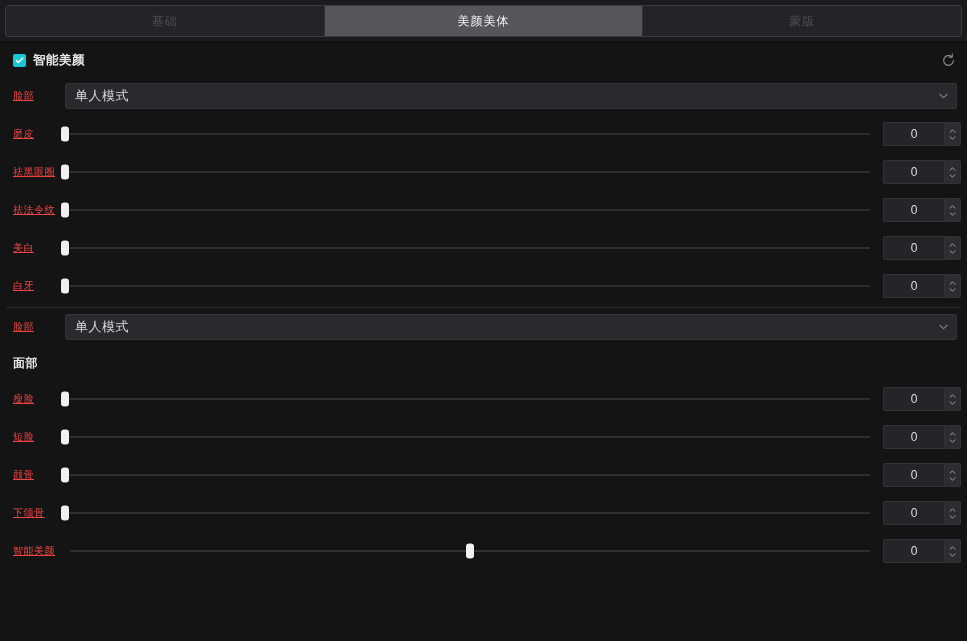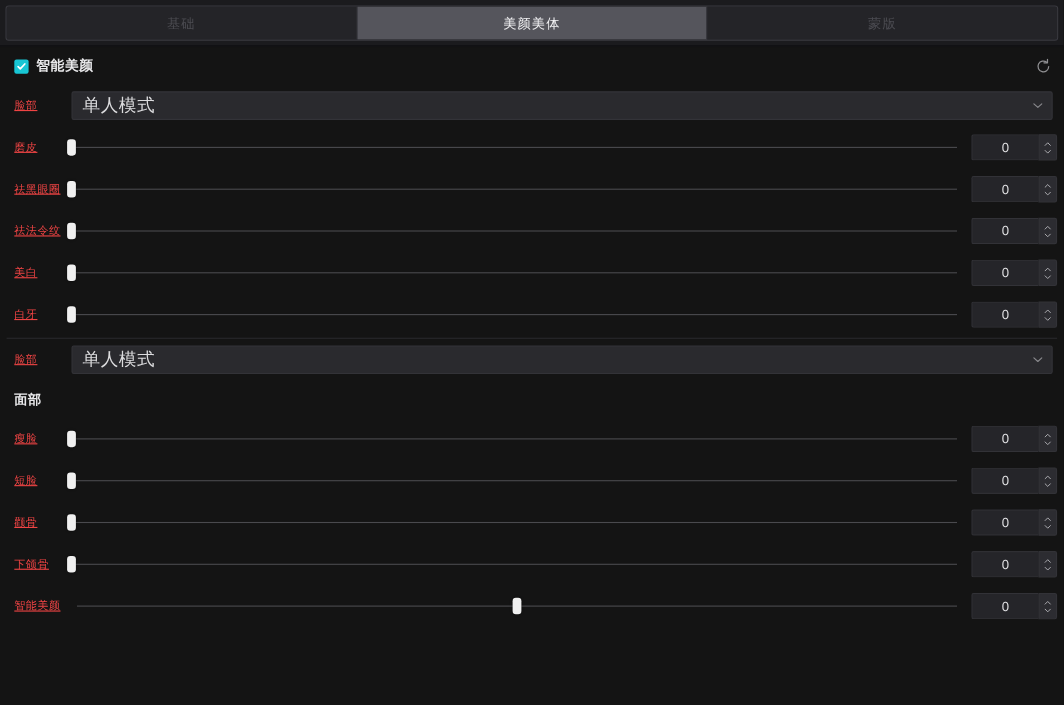--- a/index.html
+++ b/index.html
@@ -145,21 +145,21 @@
     border: 1px solid #333338;
     border-radius: 2px;
     display: flex;
     align-items: center;
     padding: 0 8px 0 9px;
     position: relative;
     margin-right: 4px;
     cursor: default;
   }
   .select-value {
-    font-size: 16px;
+    font-size: 13px;
     color: #dcdcde;
     letter-spacing: .5px;
   }
   .select-caret {
     position: absolute;
     right: 8px;
     top: 50%;
     transform: translateY(-50%);
     opacity: .62;
     display: flex;

